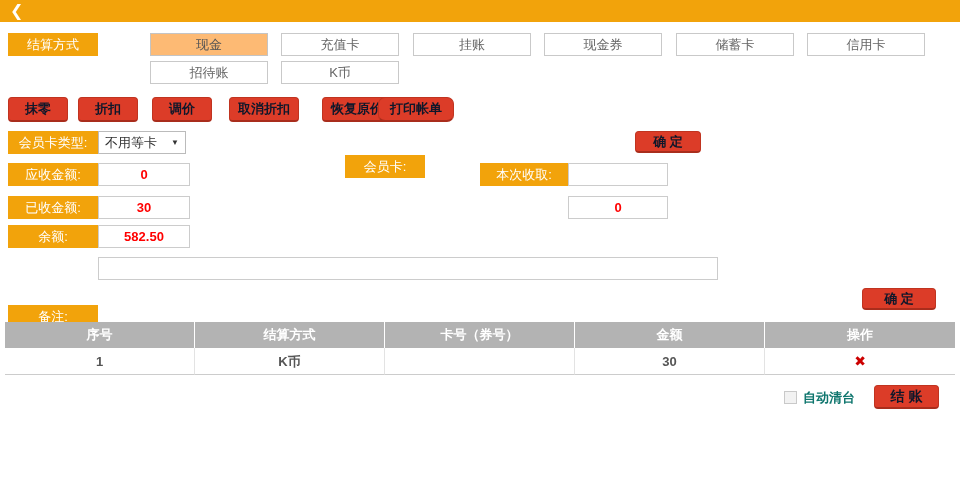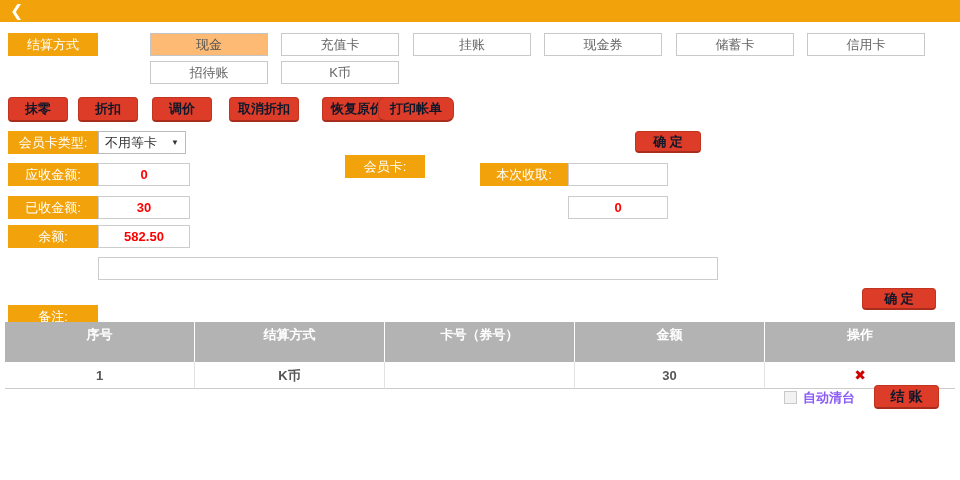--- a/index.html
+++ b/index.html
@@ -27,30 +27,30 @@
   .vbox { background:#fff; border:1px solid #CCC; height:23px; line-height:21px; text-align:center; color:#FF0000; font-weight:bold; font-size:13px; }
   .inp { background:#fff; border:1px solid #CCC; height:23px; font-size:13px; padding:0 4px; outline:none; font-family:"Liberation Sans","DejaVu Sans",sans-serif; }
 
   
   .sel { background:#fff; border:1px solid #BBB; height:23px; line-height:21px; font-size:13px; color:#333; padding:0 6px; cursor:pointer; }
   .sel .caret { position:absolute; right:6px; top:0; font-size:8px; color:#333; line-height:21px; }
 
   
   #table { left:5px; top:322px; width:950px; }
   .trow { display:flex; width:100%; }
-  .th { background:#B3B3B3; color:#fff; font-weight:bold; font-size:13px; height:40px; line-height:26px; text-align:center; border-right:1px solid #fff; }
+  .th { background:#B3B3B3; color:#fff; font-weight:bold; font-size:13px; height:26px; line-height:26px; text-align:center; border-right:1px solid #fff; }
   .th:last-child { border-right:none; }
   .td { background:#fff; color:#555; font-weight:bold; font-size:13px; height:27px; line-height:27px; text-align:center; border-right:1px solid #E3E3E3; border-bottom:1px solid #CCC; }
   .td:last-child { border-right:none; }
   .c1{width:190px;} .c2{width:190px;} .c3{width:190px;} .c4{width:190px;} .c5{width:190px;}
   .xicon { color:#CC0000; font-size:14px; cursor:pointer; }
 
   
   .chk { left:784px; top:391px; width:13px; height:13px; background:#F2F2F2; border:1px solid #C9C9C9; cursor:pointer; }
-  #autoclear-label { left:803px; top:389px; font-size:13px; color:#8b5cf6; font-weight:bold; }
+  #autoclear-label { left:803px; top:389px; font-size:13px; color:#0f766e; font-weight:bold; }
 </style>
 </head>
 <body>
 
 <div id="app">
 
   <div id="header" class="abs"></div>
   <div id="back" class="abs">❮</div>
 
   <div class="abs olabel" style="left:8px; top:33px; width:90px;">结算方式</div>

